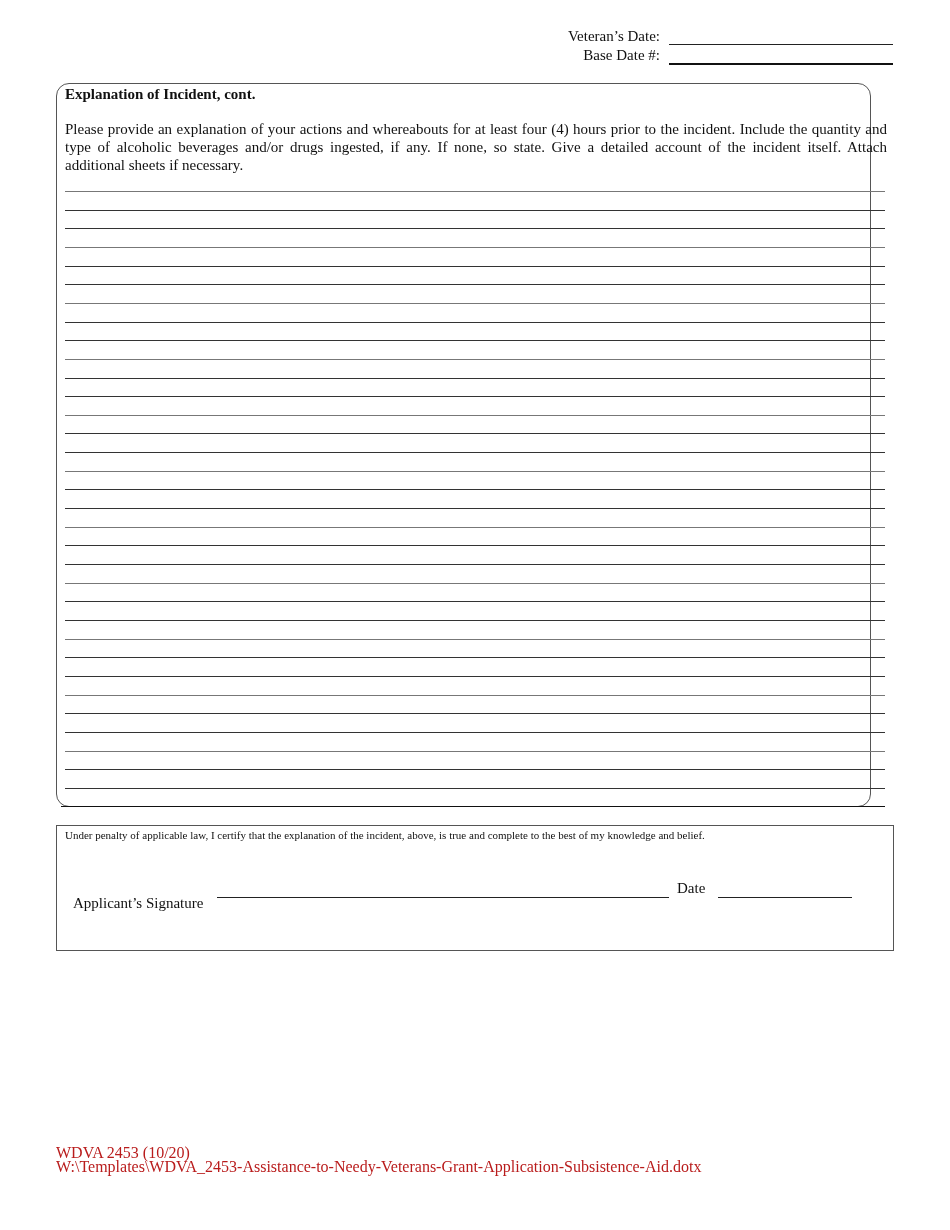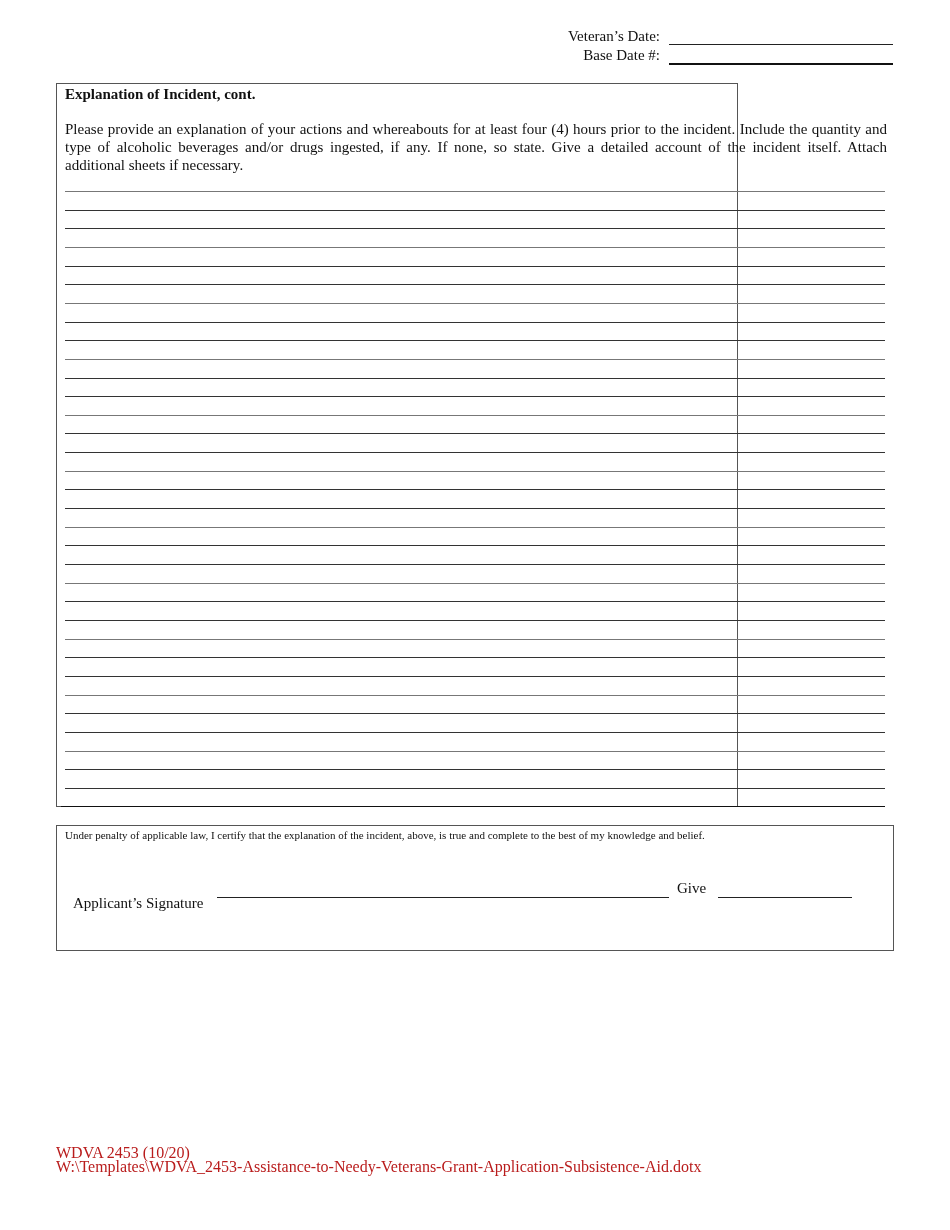--- a/index.html
+++ b/index.html
@@ -45,22 +45,23 @@
     .hf-line.thick { border-bottom: 2px solid #111; }
 
     .box {
       position: absolute;
       border: 1px solid #555;
       box-sizing: border-box;
     }
     #incident-box {
       left: 56px;
       top: 83px;
-      width: 682px;
+      width: 815px;
       height: 724px;
+      border-radius: 13px;
     }
     .section-title {
       position: absolute;
       left: 8px;
       top: 2px;
       font-weight: bold;
       font-size: 15px;
     }
     .instructions {
       position: absolute;
@@ -187,20 +188,20 @@
       <div class="write-line" style="top: 685.15px;"></div>
       <div class="write-line" style="top: 703.8px;"></div>
       <div class="write-line alt last" style="top: 722.45px;"></div>
     </div>
 </div>
 
 <div class="box" id="cert-box">
   <div class="cert-text">Under penalty of applicable law, I certify that the explanation of the incident, above, is true and complete to the best of my knowledge and belief.</div>
   <span class="sig-label">Applicant’s Signature</span>
   <div class="sig-line"></div>
-  <span class="date-label">Give</span>
+  <span class="date-label">Date</span>
   <div class="date-line"></div>
 </div>
 
 <div class="footer">
   <div>WDVA 2453 (10/20)</div>
   <div>W:\Templates\WDVA_2453-Assistance-to-Needy-Veterans-Grant-Application-Subsistence-Aid.dotx</div>
 </div>
 
 </body></html>

